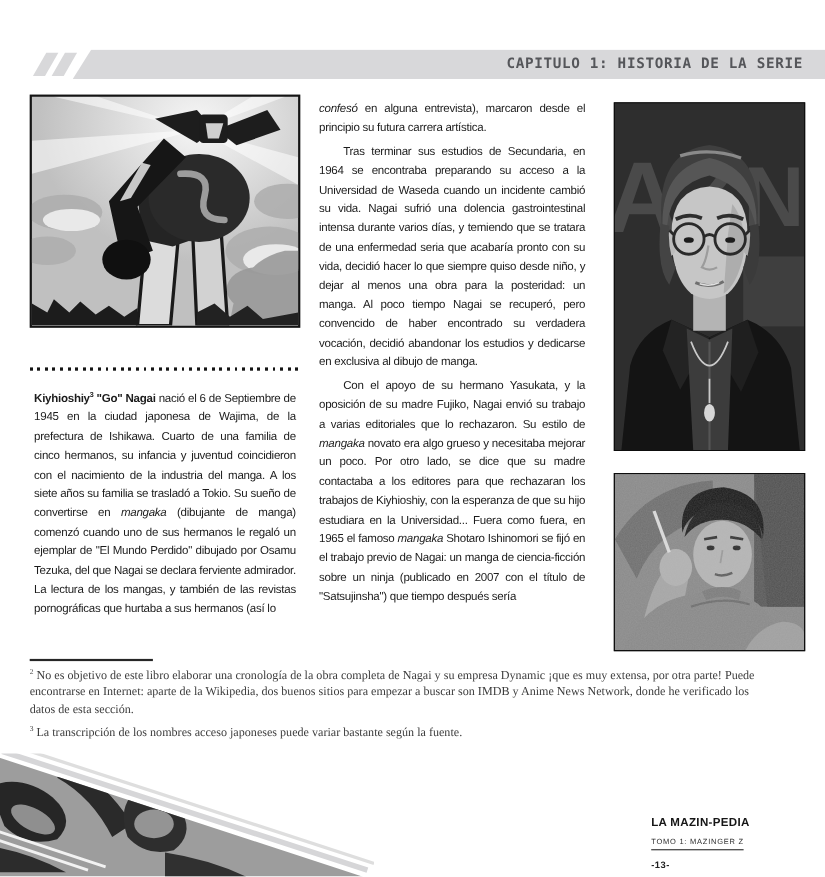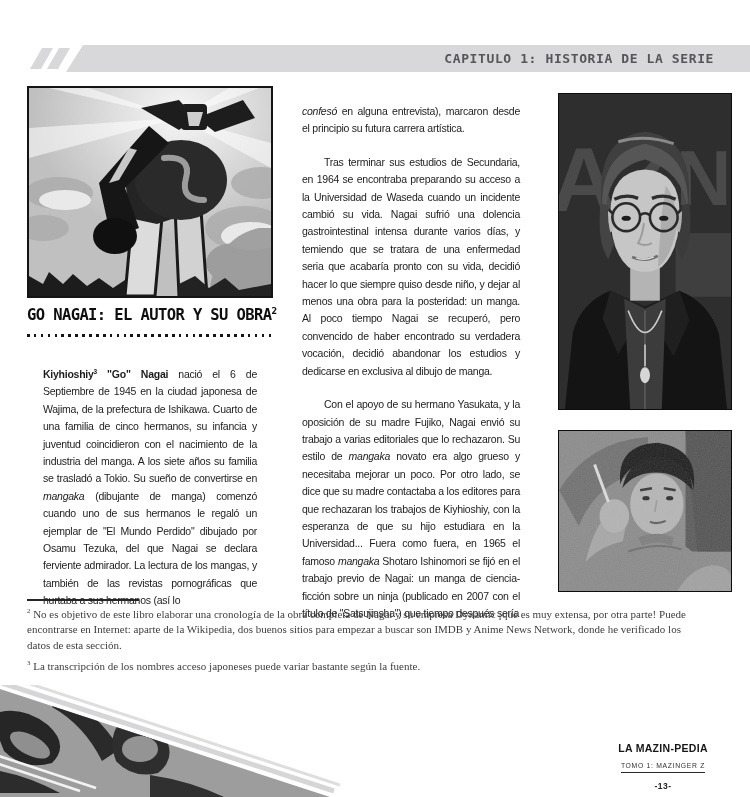--- a/index.html
+++ b/index.html
@@ -4,21 +4,21 @@
 <style>
   html,body{margin:0;padding:0;background:#ffffff;}
   .page{
     position:relative;width:750px;height:797px;background:#ffffff;overflow:hidden;
     font-family:"Liberation Sans",sans-serif;color:#1c1c1c;
   }
   
   .band{
     position:absolute;top:45px;left:66px;right:0;height:27px;background:#d8d8da;
     clip-path:polygon(17px 0,100% 0,100% 100%,0 100%);
-    display:flex;align-items:center;justify-content:flex-end;padding-right:36px;box-sizing:border-box;
+    display:flex;align-items:center;justify-content:flex-end;padding-right:20px;box-sizing:border-box;
   }
   .band-text{
     font-family:"DejaVu Sans Mono",monospace;font-weight:bold;font-size:13px;
     letter-spacing:0.6px;color:#55565a;white-space:nowrap;
   }
   .slash{position:absolute;top:48px;width:11px;height:21px;background:#d8d8da;transform:skewX(-30deg);}
   .slash-1{left:36px;}
   .slash-2{left:53px;}
   
   .robot-fig{
@@ -38,38 +38,38 @@
   .sec-title sup{font-size:60%;letter-spacing:0;}
   .dots{
     position:absolute;left:27px;top:334px;width:247px;height:3px;
     background:repeating-linear-gradient(90deg,#151515 0 2.6px,transparent 2.6px 6.9px);
   }
   
   .col{position:absolute;}
   .col-left{left:27px;top:350px;width:246px;}
   .col-mid{left:286px;top:87px;width:250px;}
   .col p{
-    margin:16px;text-align:justify;font-size:10.5px;line-height:17.4px;
+    margin:4px;text-align:justify;font-size:10.5px;line-height:17.4px;
     letter-spacing:-0.25px;color:#1c1c1c;
   }
   .col p.indent{text-indent:22px;}
   .col sup{font-size:62%;line-height:0;}
   
   .fn-divider{position:absolute;left:27px;top:599px;width:112px;border-top:2px solid #262626;}
   .footnotes{position:absolute;left:27px;top:607px;width:666px;}
   .footnotes p{
     margin:0 0 6px 0;font-family:"Liberation Serif",serif;font-size:11px;
     line-height:15.4px;color:#3d3d3d;text-align:left;
   }
   .footnotes sup{font-size:62%;line-height:0;}
   
   .corner-art{position:absolute;left:0;top:685px;width:340px;height:112px;}
   .corner-art svg{display:block;width:100%;height:100%;}
   
-  .footer{position:absolute;left:592px;top:742px;width:142px;text-align:center;}
+  .footer{position:absolute;left:592px;top:742px;width:142px;}
   .footer-title{font-size:10.5px;font-weight:bold;letter-spacing:0.3px;color:#161616;}
   .footer-vol{
     display:inline-block;font-size:6.8px;letter-spacing:0.7px;color:#2e2e2e;
     border-bottom:1px solid #2a2a2a;padding-bottom:2.5px;margin-top:1px;
   }
   .footer-page{font-size:8.5px;color:#222;margin-top:8px;letter-spacing:0.5px;font-weight:bold;}
 </style>
 </head>
 <body>
 
@@ -125,23 +125,20 @@
         <polygon points="150,42 112,20 150,12 166,30"></polygon>
         <polygon points="168,30 214,12 226,30 186,44"></polygon>
         <rect x="152" y="16" width="26" height="26" rx="4"></rect>
       </g>
       <polygon points="158,24 174,24 170,38 160,38" fill="#cfcfcf"></polygon>
       <path d="M0,208 L0,188 L14,196 L20,184 L34,196 L44,186 L58,198 L70,190 L84,200 L96,192 L96,208 Z" fill="#1c1c1c"></path>
       <path d="M150,208 L150,196 L166,188 L180,200 L196,190 L210,202 L242,196 L242,208 Z" fill="#222222"></path>
     </svg>
   </figure>
 
-  <div class="sec-title">
-    <span>GO NAGAI: EL AUTOR Y SU OBRA</span><sup>2</sup>
-  </div>
   <div class="dots"></div>
 
   <div class="col col-left">
     <p><span style="font-weight: bold;">Kiyhioshiy</span><sup style="font-weight: bold;">3</sup><span style="font-weight: bold;"> "Go" Nagai</span><span> nació el 6 de Septiembre de 1945 en la ciudad japonesa de Wajima, de la prefectura de Ishikawa. Cuarto de una familia de cinco hermanos, su infancia y juventud coincidieron con el nacimiento de la industria del manga. A los siete años su familia se trasladó a Tokio. Su sueño de convertirse en </span><span style="font-style: italic;">mangaka</span><span> (dibujante de manga) comenzó cuando uno de sus hermanos le regaló un ejemplar de "El Mundo Perdido" dibujado por Osamu Tezuka, del que Nagai se declara ferviente admirador. La lectura de los mangas, y también de las revistas pornográficas que hurtaba a sus hermanos (así lo</span></p>
   </div>
 
   <div class="col col-mid">
     <p><span style="font-style: italic;">confesó</span><span> en alguna entrevista), marcaron desde el principio su futura carrera artística.</span></p>
     <p class="indent"><span>Tras terminar sus estudios de Secundaria, en 1964 se encontraba preparando su acceso a la Universidad de Waseda cuando un incidente cambió su vida. Nagai sufrió una dolencia gastrointestinal intensa durante varios días, y temiendo que se tratara de una enfermedad seria que acabaría pronto con su vida, decidió hacer lo que siempre quiso desde niño, y dejar al menos una obra para la posteridad: un manga. Al poco tiempo Nagai se recuperó, pero convencido de haber encontrado su verdadera vocación, decidió abandonar los estudios y dedicarse en exclusiva al dibujo de manga.</span></p>
     <p class="indent"><span>Con el apoyo de su hermano Yasukata, y la oposición de su madre Fujiko, Nagai envió su trabajo a varias editoriales que lo rechazaron. Su estilo de </span><span style="font-style: italic;">mangaka</span><span> novato era algo grueso y necesitaba mejorar un poco. Por otro lado, se dice que su madre contactaba a los editores para que rechazaran los trabajos de Kiyhioshiy, con la esperanza de que su hijo estudiara en la Universidad... Fuera como fuera, en 1965 el famoso </span><span style="font-style: italic;">mangaka</span><span> Shotaro Ishinomori se fijó en el trabajo previo de Nagai: un manga de ciencia-ficción sobre un ninja (publicado en 2007 con el título de "Satsujinsha") que tiempo después sería</span></p>

